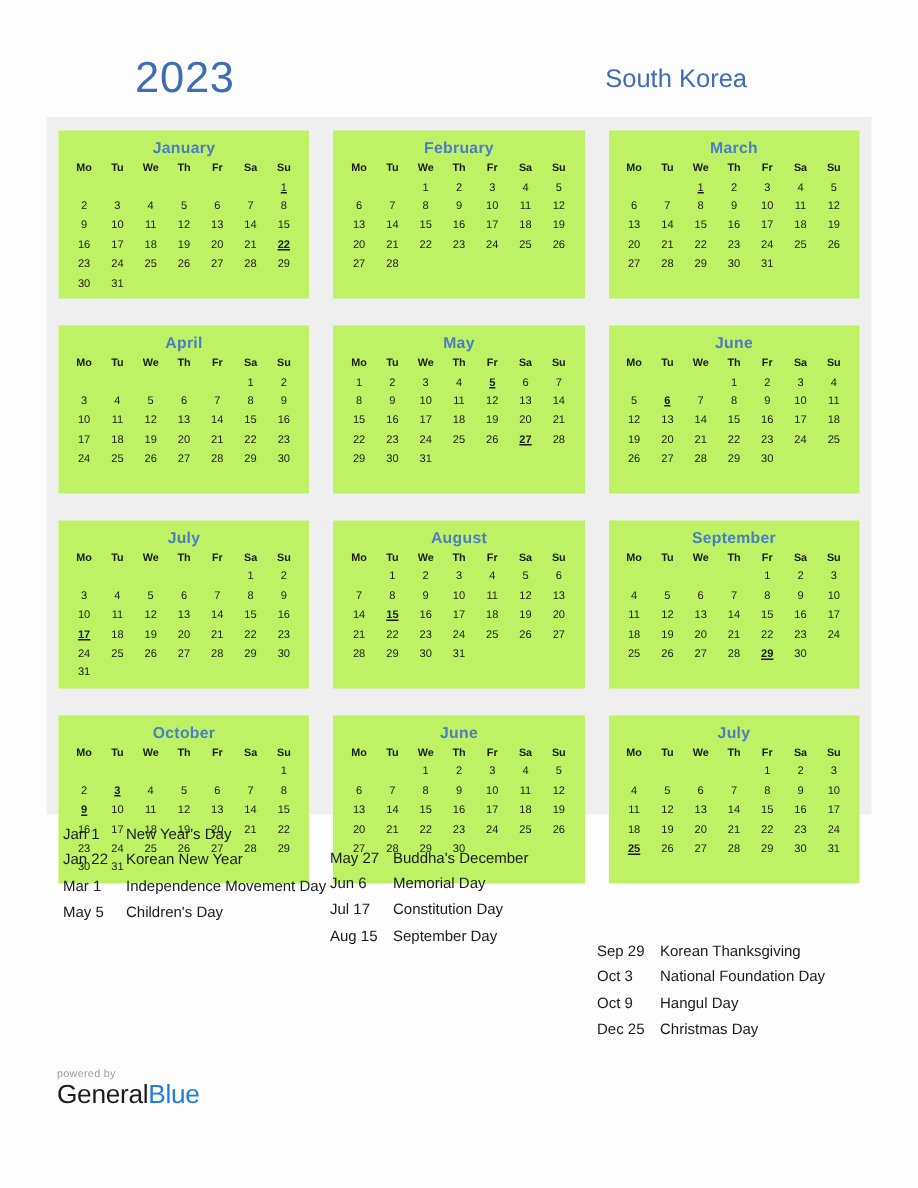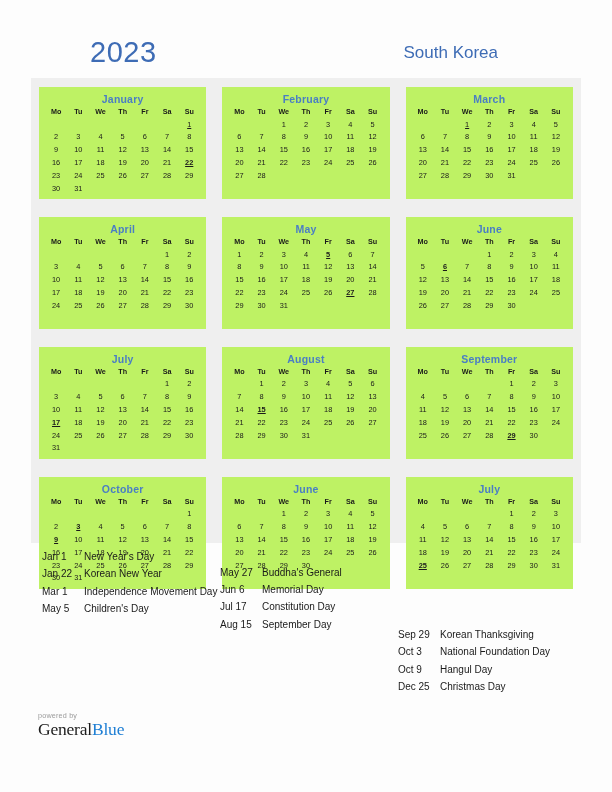--- a/index.html
+++ b/index.html
@@ -169,21 +169,20 @@
     font-size: 7.2px;
     color: #9a9a9a;
     margin: 0 0 2px 0;
     line-height: 1;
     letter-spacing: 0.2px;
   }
   .brand {
     font-size: 17.5px;
     line-height: 1;
     letter-spacing: -0.2px;
-    font-family: Liberation Serif, serif;
   }
   .brand-general { color: #1c1c1c; }
   .brand-blue { color: #1f7fd4; }
 </style>
 </head>
 <body>
 
 <div class="header">
   <div class="year-title">2023</div>
   <div class="country-title">South Korea</div>
@@ -1096,21 +1095,21 @@
           <span class="holiday-name">Independence Movement Day</span>
         </div>
         <div class="holiday-row">
           <span class="holiday-date">May 5</span>
           <span class="holiday-name">Children's Day</span>
         </div>
       </div>
       <div class="holiday-col col2">
         <div class="holiday-row">
           <span class="holiday-date">May 27</span>
-          <span class="holiday-name">Buddha's General</span>
+          <span class="holiday-name">Buddha's December</span>
         </div>
         <div class="holiday-row">
           <span class="holiday-date">Jun 6</span>
           <span class="holiday-name">Memorial Day</span>
         </div>
         <div class="holiday-row">
           <span class="holiday-date">Jul 17</span>
           <span class="holiday-name">Constitution Day</span>
         </div>
         <div class="holiday-row">

